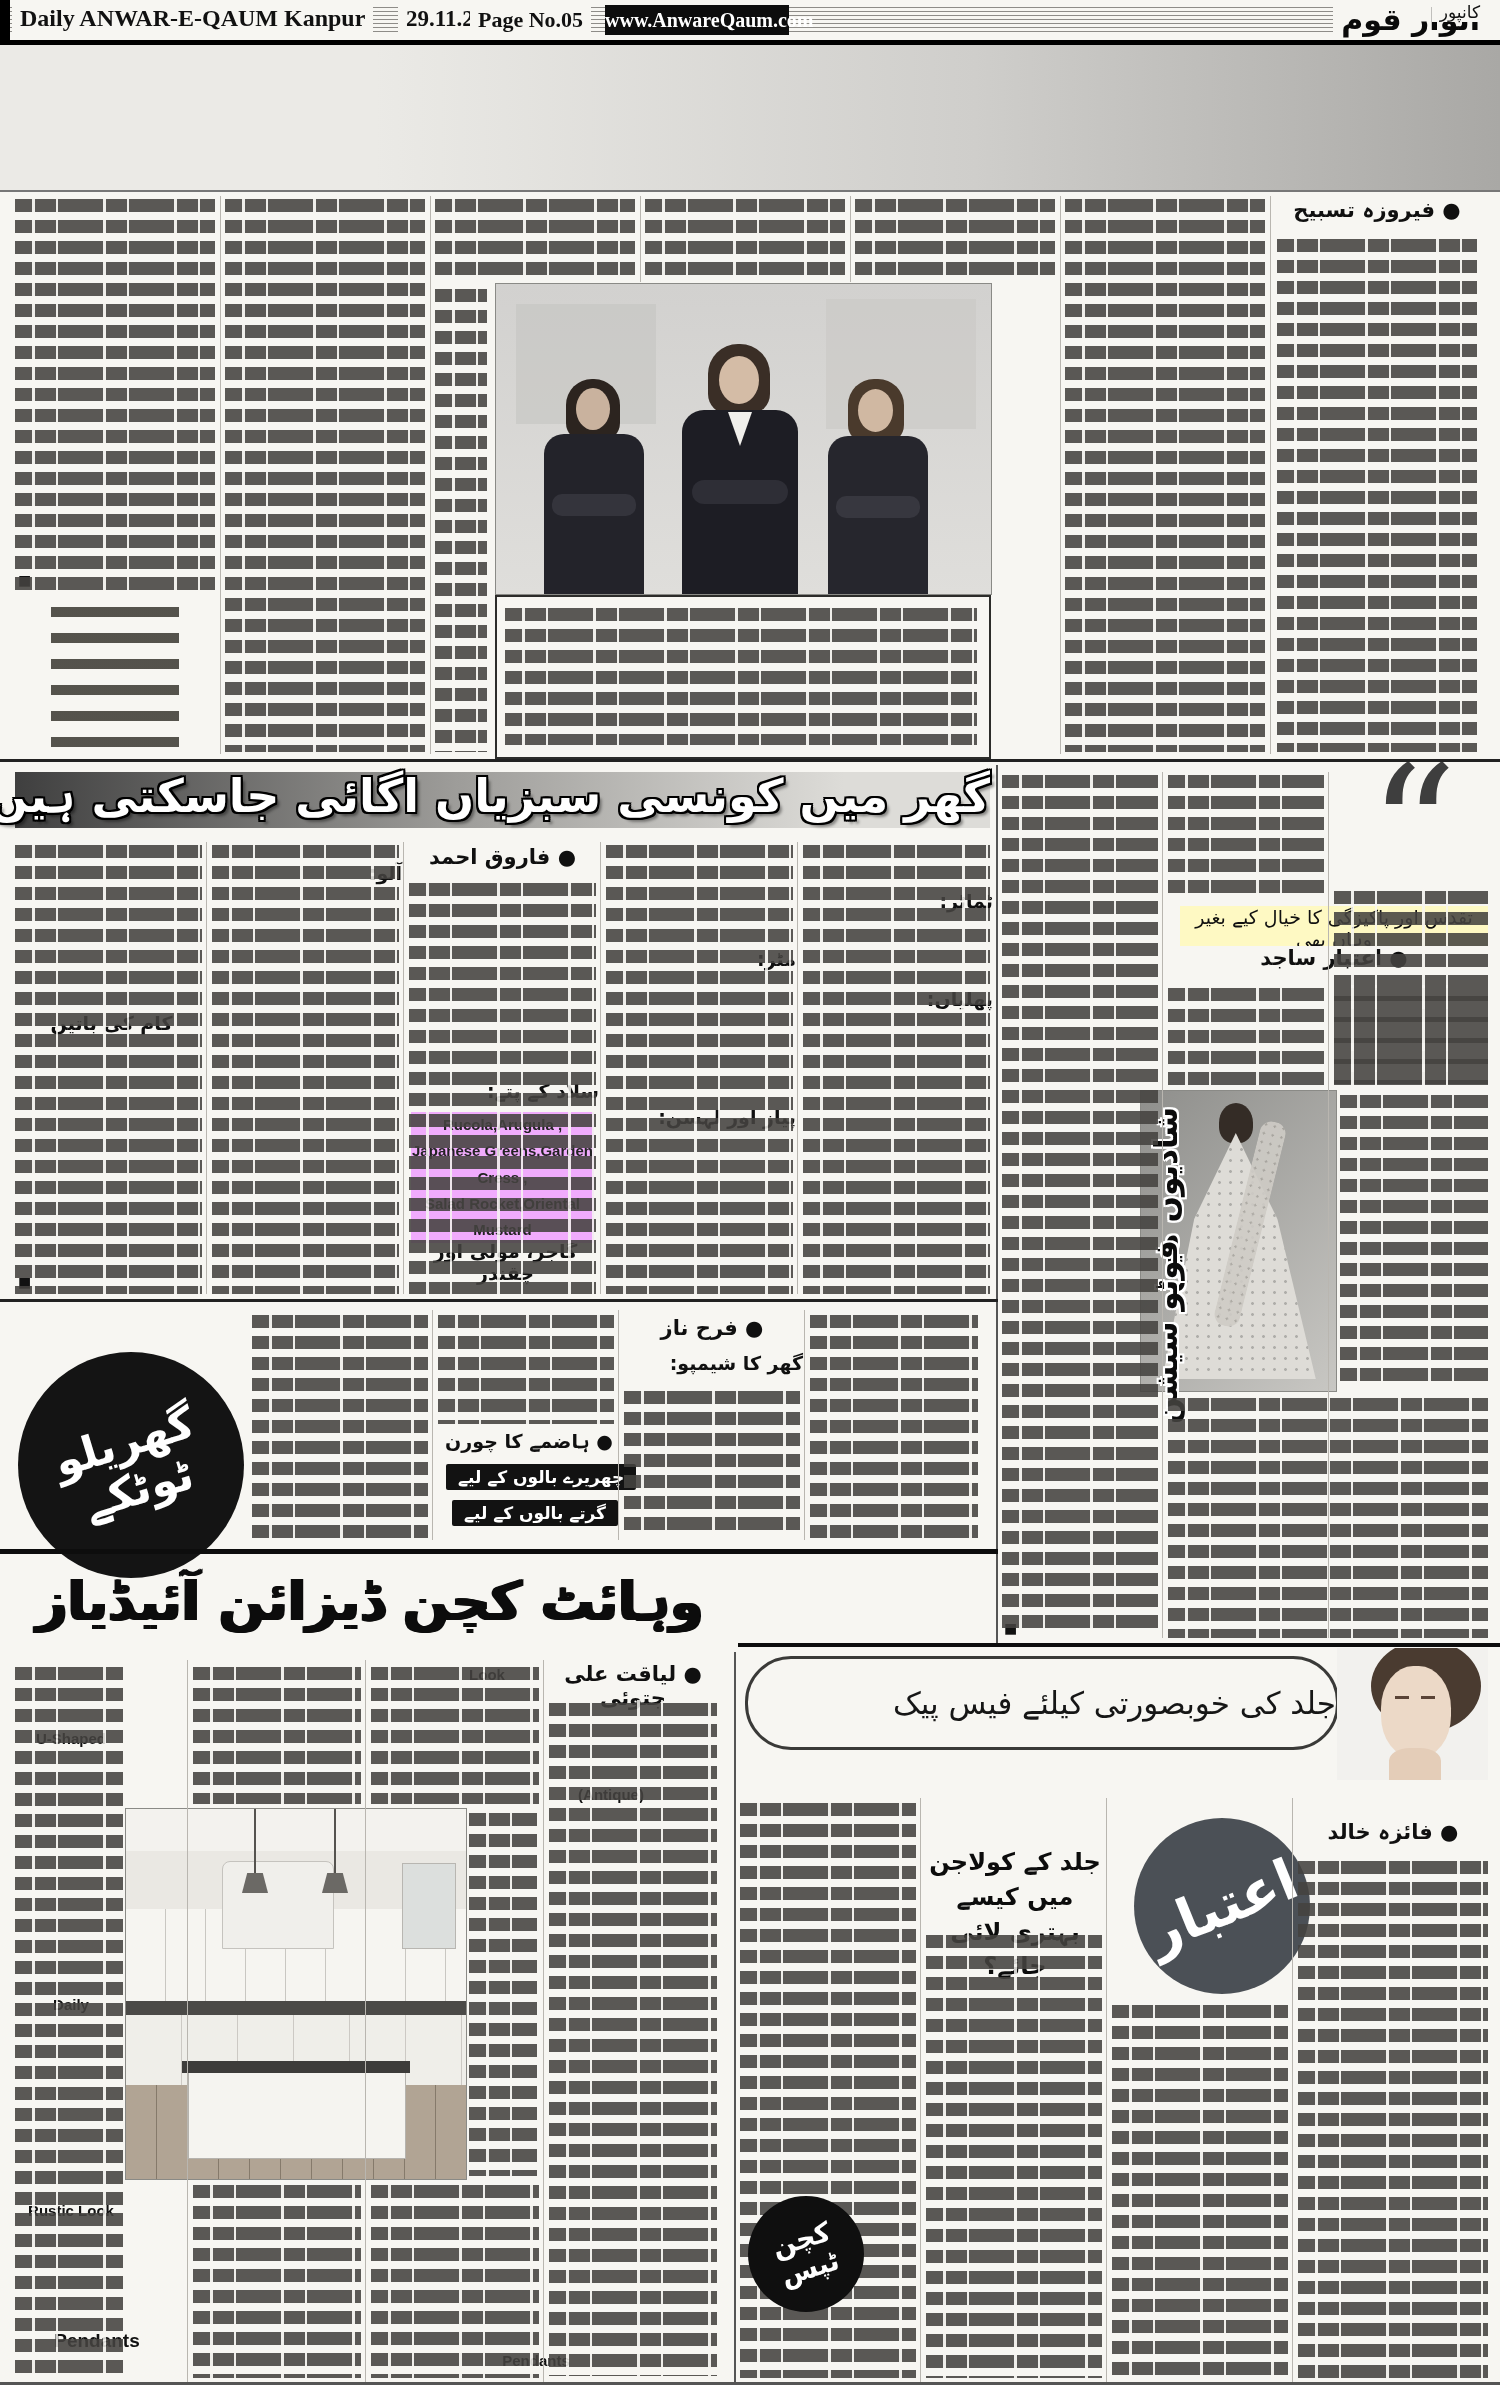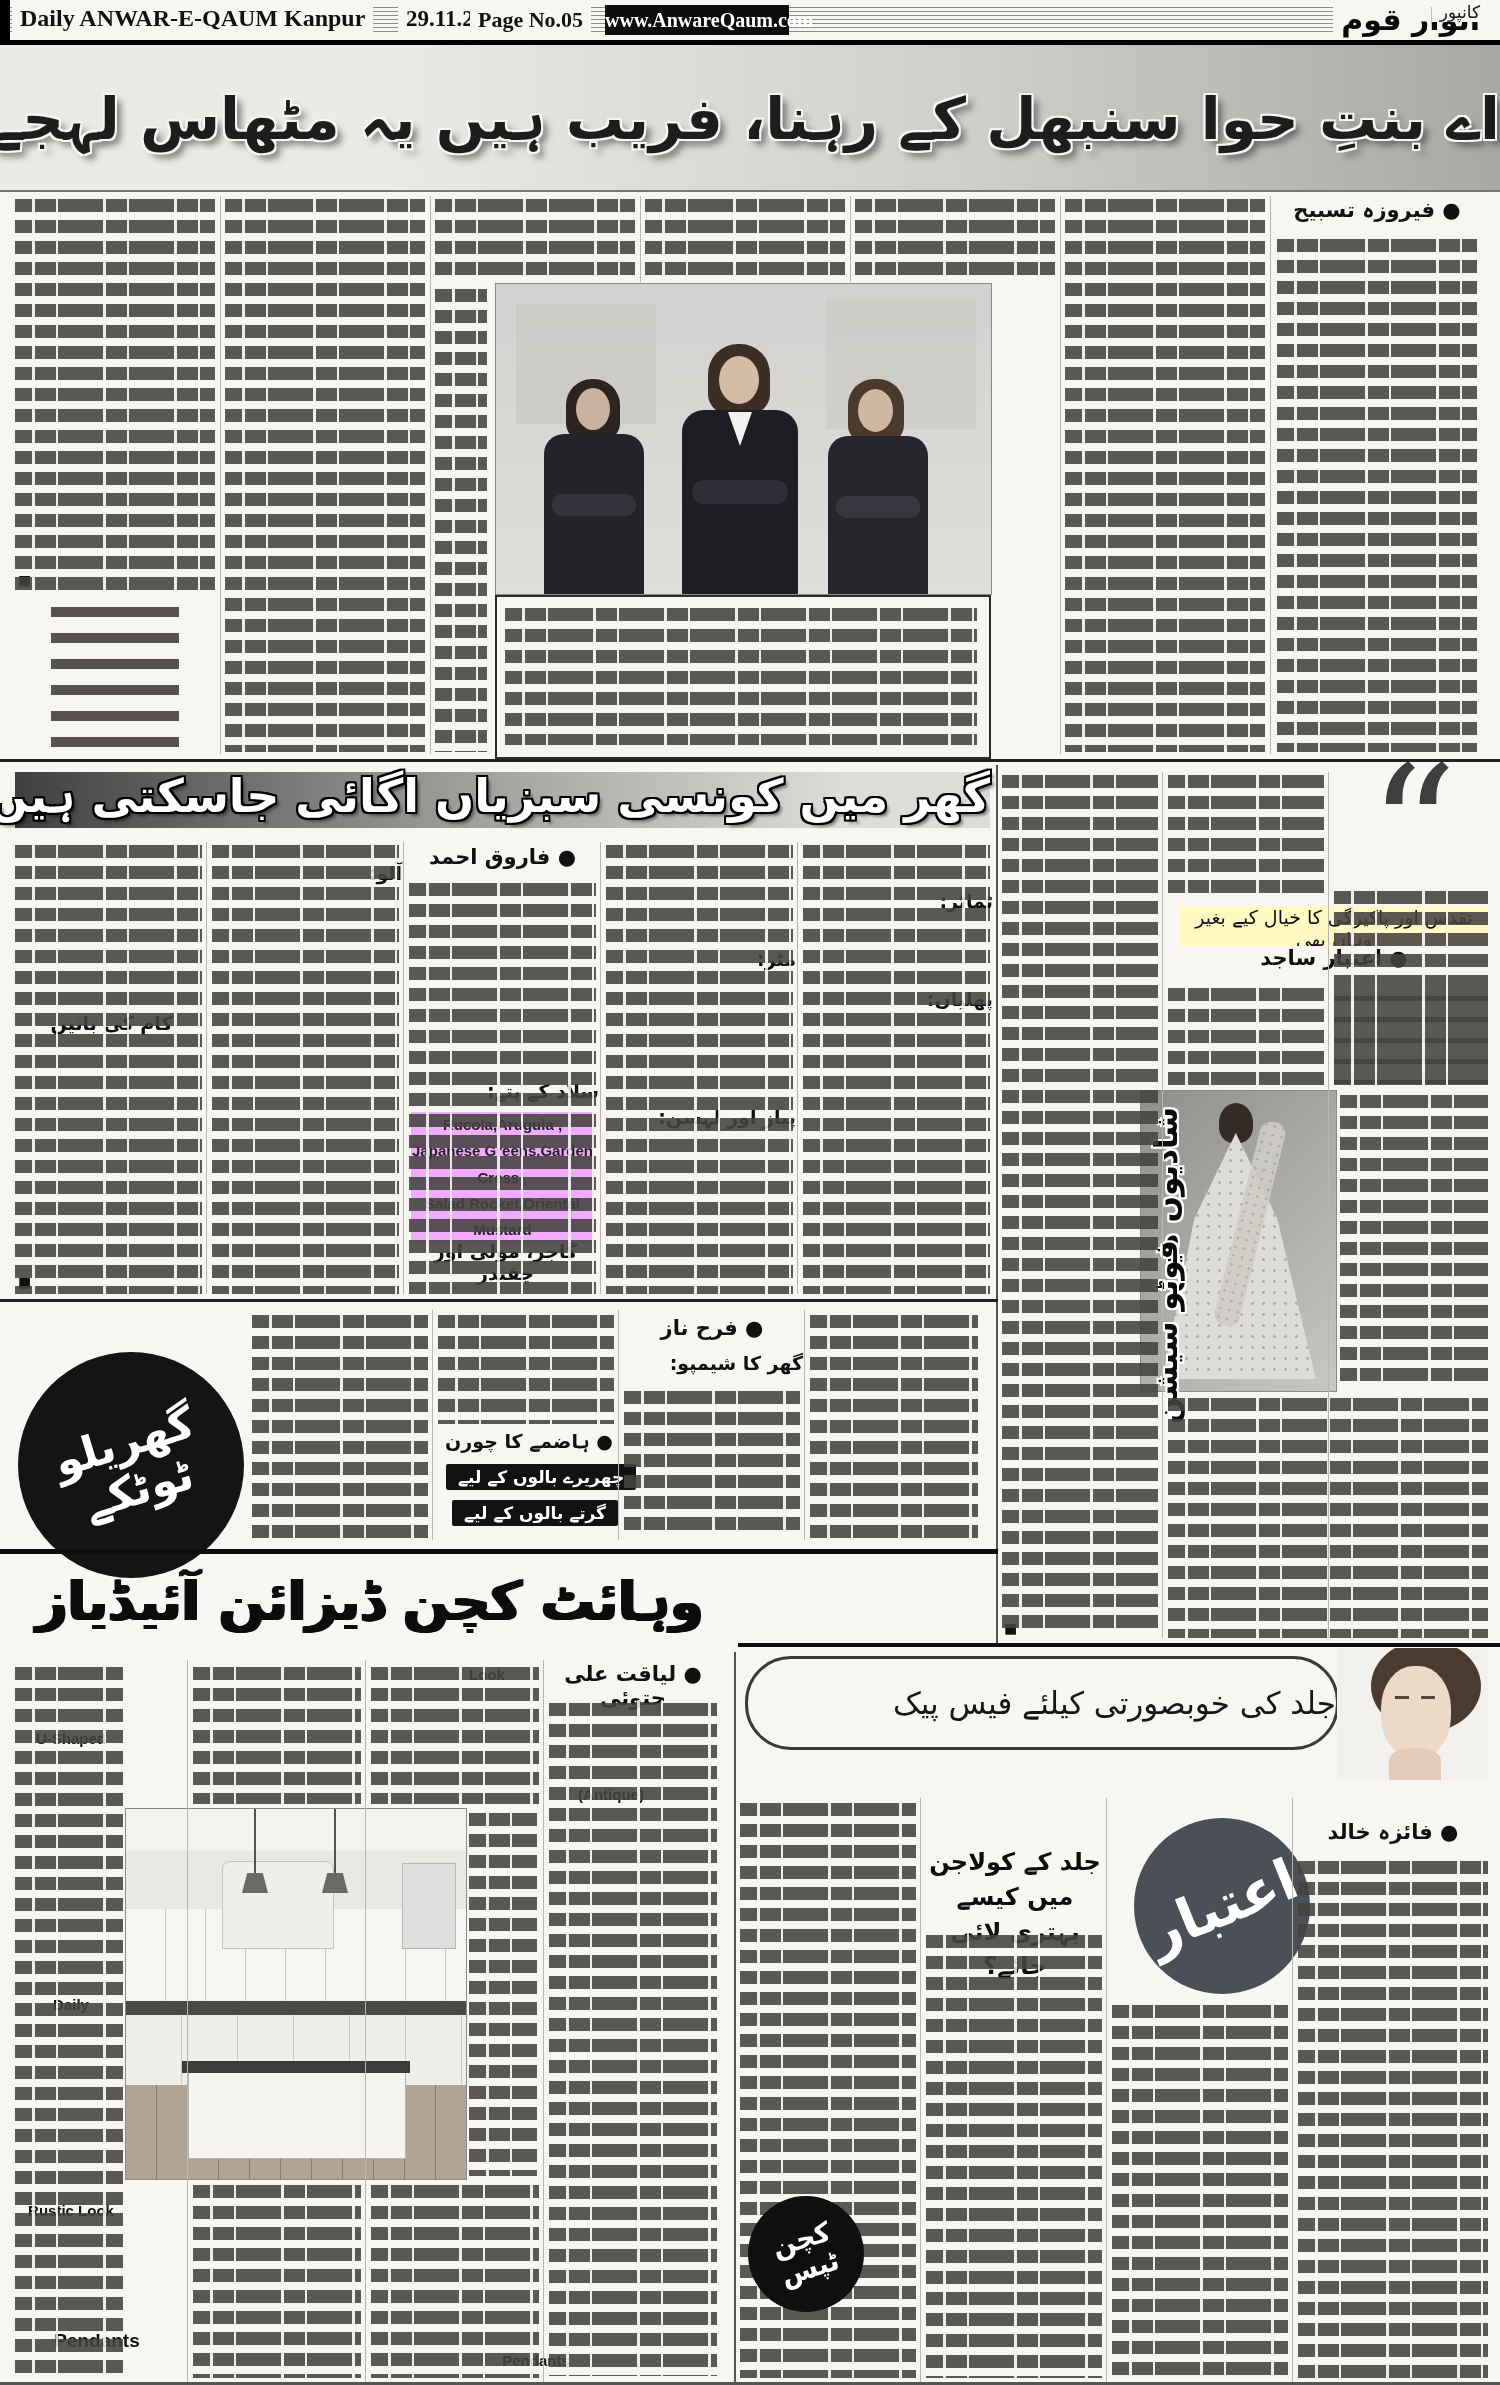--- a/index.html
+++ b/index.html
@@ -62,21 +62,20 @@
     <span class="en" style="left:470px;top:7px;font-size:22px;">Page No.05</span>
     <div class="sitebox" style="left:605px;top:5px;width:184px;height:30px;">www.AnwareQaum.com</div>
     <div class="urdu-mast" style="right:6px;top:2px;height:36px;">
       <span style="font-size:17px;color:#111;">روزنامہ</span>
       <span style="font-size:30px;font-weight:bold;color:#0a0a0a;">انوار قوم</span>
       <span style="font-size:17px;color:#111;">کانپور</span>
     </div>
   </div>
 
   <div class="abs" style="left:0;top:44px;width:1500px;height:146px;background:linear-gradient(270deg,#a9a8a5 0%,#cfcecb 35%,#ebeae6 75%);"></div>
-  <div class="lead-hl" style="left:0;top:50px;width:1500px;height:138px;line-height:138px;font-size:58px;">اے بنتِ حوا سنبھل کے رہنا، فریب ہیں یہ مٹھاس لہجے</div>
 
   <div class="byline" style="left:1277px;top:198px;width:200px;">● فیروزہ تسبیح</div>
 
   <div class="photo" style="left:495px;top:283px;width:495px;height:310px;background:linear-gradient(#d2d1cf,#dfdedb);">
     <div class="abs" style="left:20px;top:20px;width:140px;height:120px;background:#c5c4c1;opacity:.6;"></div>
     <div class="abs" style="left:330px;top:15px;width:150px;height:130px;background:#c9c8c5;opacity:.6;"></div>
 
     <div class="abs" style="left:70px;top:95px;width:54px;height:62px;background:#2c241f;border-radius:26px 26px 18px 18px;"></div>
     <div class="abs" style="left:80px;top:104px;width:34px;height:42px;background:#c9b29e;border-radius:50%;"></div>
     <div class="abs" style="left:48px;top:150px;width:100px;height:160px;background:#23232a;border-radius:20px 20px 0 0;"></div>

